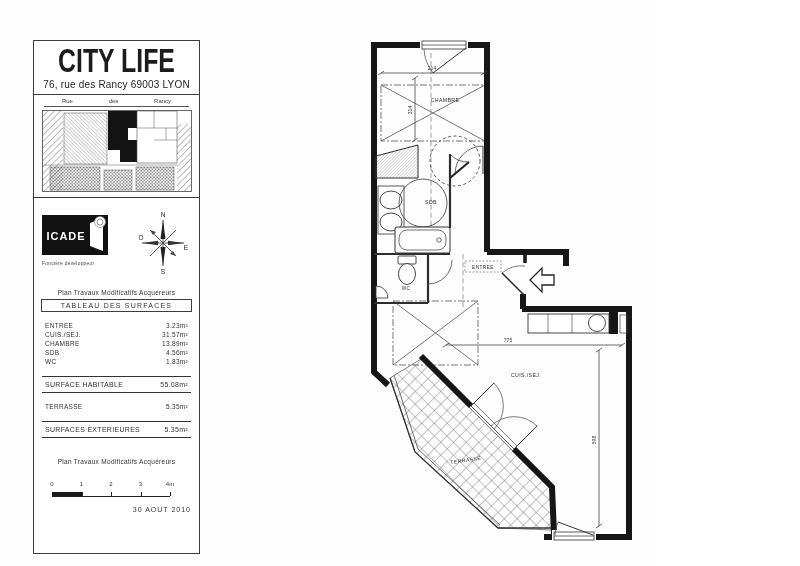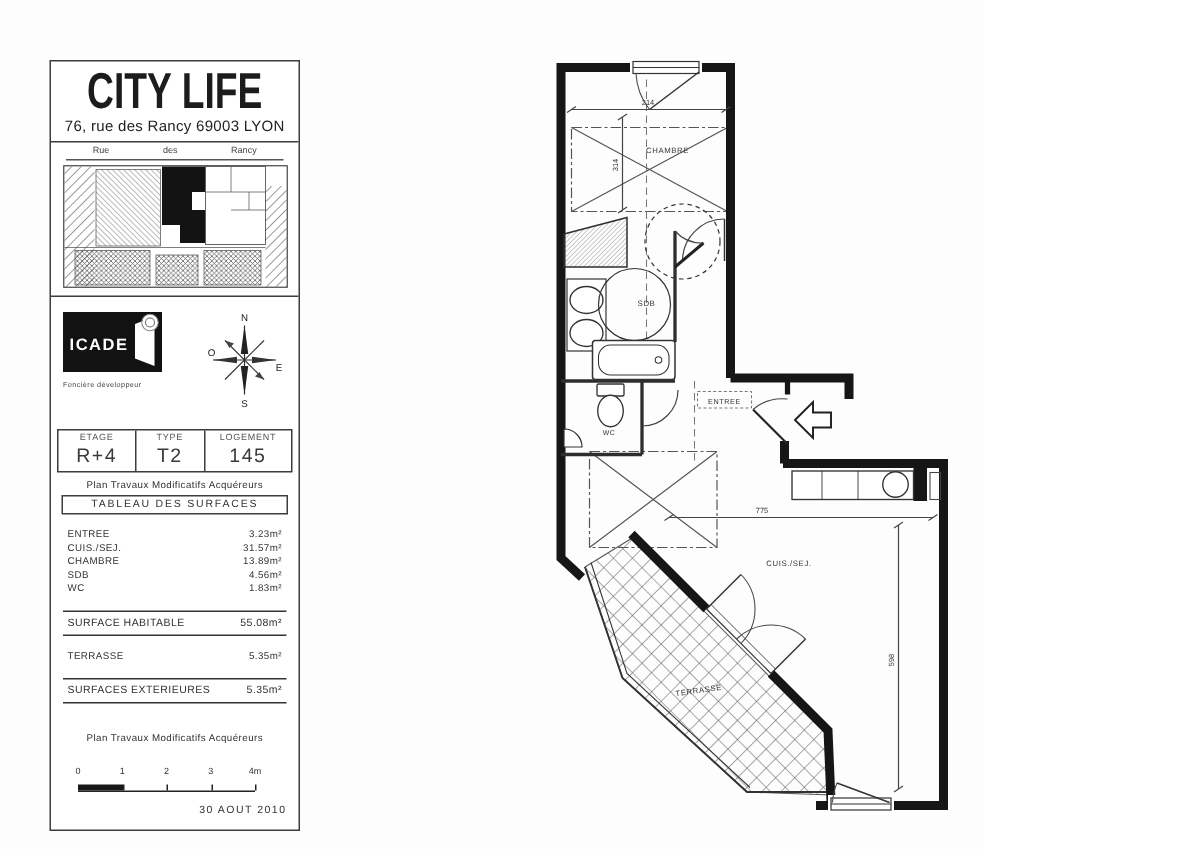--- a/index.html
+++ b/index.html
@@ -12,21 +12,21 @@
   .tb-brand { padding:5px 2px 4px; border-bottom:1px solid #3d3d3d; text-align:center; }
   .brand-name { font-size:27px; font-weight:600; letter-spacing:0px; color:#1c1c1c;
                 transform:scaleY(1.25) scaleX(0.92); transform-origin:center; line-height:30px; }
   .brand-address { font-size:10px; color:#222; margin-top:3px; letter-spacing:0.2px; }
 
   .tb-sitemap { border-bottom:1px solid #3d3d3d; padding:3px 6px 5px; }
   .street-row { display:flex; justify-content:space-around; font-size:6px; color:#444;
                 border-bottom:1px solid #555; padding-bottom:2px; margin:0 4px 3px; }
   .tb-sitemap svg { display:block; margin:0 auto; }
 
-  .tb-dev { display:flex; justify-content:space-between; padding:8px 10px 6px 8px; height:86px; }
+  .tb-dev { display:flex; align-items:center; justify-content:space-between; padding:8px 10px 6px 8px; height:86px; }
 
   .unit-table { display:grid; grid-template-columns:1fr 0.9fr 1.15fr; margin:2px 4px 0;
                 border:1px solid #3d3d3d; }
   .unit-cell { border-left:1px solid #3d3d3d; text-align:center; padding:2px 0 3px; }
   .unit-cell:first-child { border-left:none; }
   .unit-h { font-size:6px; color:#555; letter-spacing:0.5px; }
   .unit-v { font-size:13px; color:#3a3a3a; letter-spacing:1px; margin-top:1px; }
 
   .tb-note { text-align:center; font-size:6.5px; color:#333; margin-top:5px; letter-spacing:0.3px; }
   .tb-tabtitle { border:1px solid #3d3d3d; margin:3px 7px 0; text-align:center;
@@ -123,34 +123,20 @@
         <polygon points="47,34 31,31.8 31,36.2" fill="#333"></polygon>
         <polygon points="13,21 19,23 16,26" fill="#444"></polygon>
         <polygon points="39,47 33,45 36,42" fill="#444"></polygon>
         <text x="26" y="8" text-anchor="middle" font-size="6.5" fill="#222">N</text>
         <text x="4" y="31" text-anchor="middle" font-size="6.5" fill="#222">O</text>
         <text x="49" y="41" text-anchor="middle" font-size="6.5" fill="#222">E</text>
         <text x="26" y="65" text-anchor="middle" font-size="6.5" fill="#222">S</text>
       </svg>
     </div>
 
-    <div class="unit-table">
-      <div class="unit-cell">
-        <div class="unit-h">ETAGE</div>
-        <div class="unit-v">R+4</div>
-      </div>
-      <div class="unit-cell">
-        <div class="unit-h">TYPE</div>
-        <div class="unit-v">T2</div>
-      </div>
-      <div class="unit-cell">
-        <div class="unit-h">LOGEMENT</div>
-        <div class="unit-v">145</div>
-      </div>
-    </div>
 
     <div class="tb-note">Plan Travaux Modificatifs Acquéreurs</div>
     <div class="tb-tabtitle">TABLEAU DES SURFACES</div>
 
     <div class="room-rows">
       <div class="s-row">
         <span>ENTREE</span>
         <span>3.23m²</span>
       </div>
       <div class="s-row">

